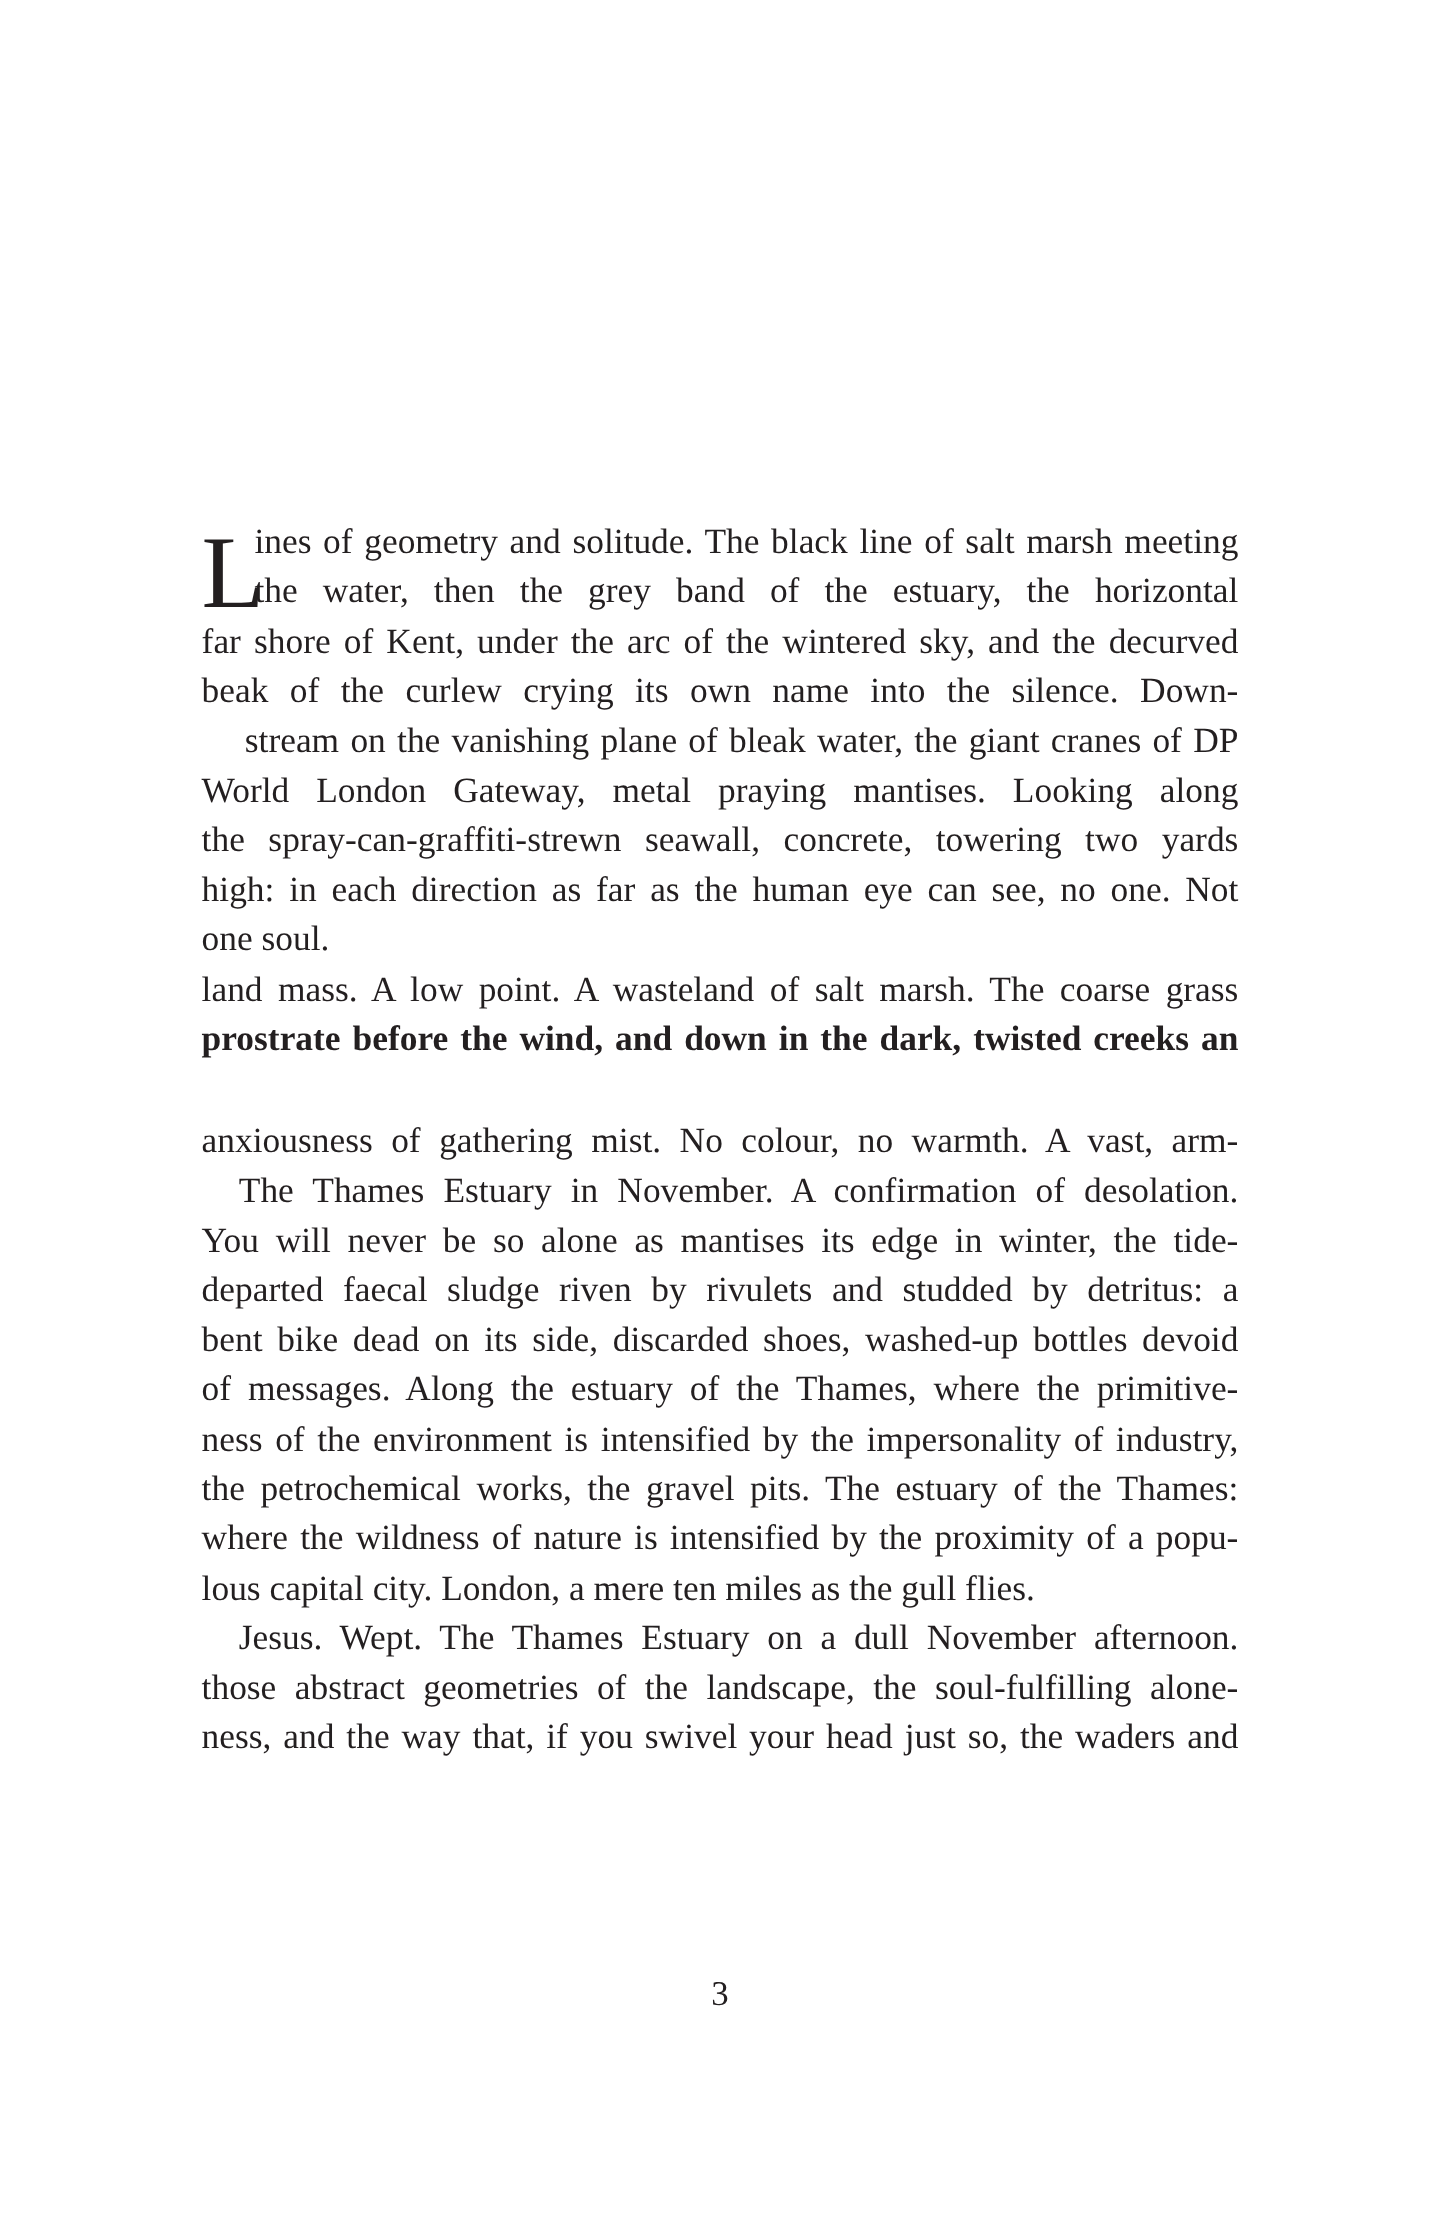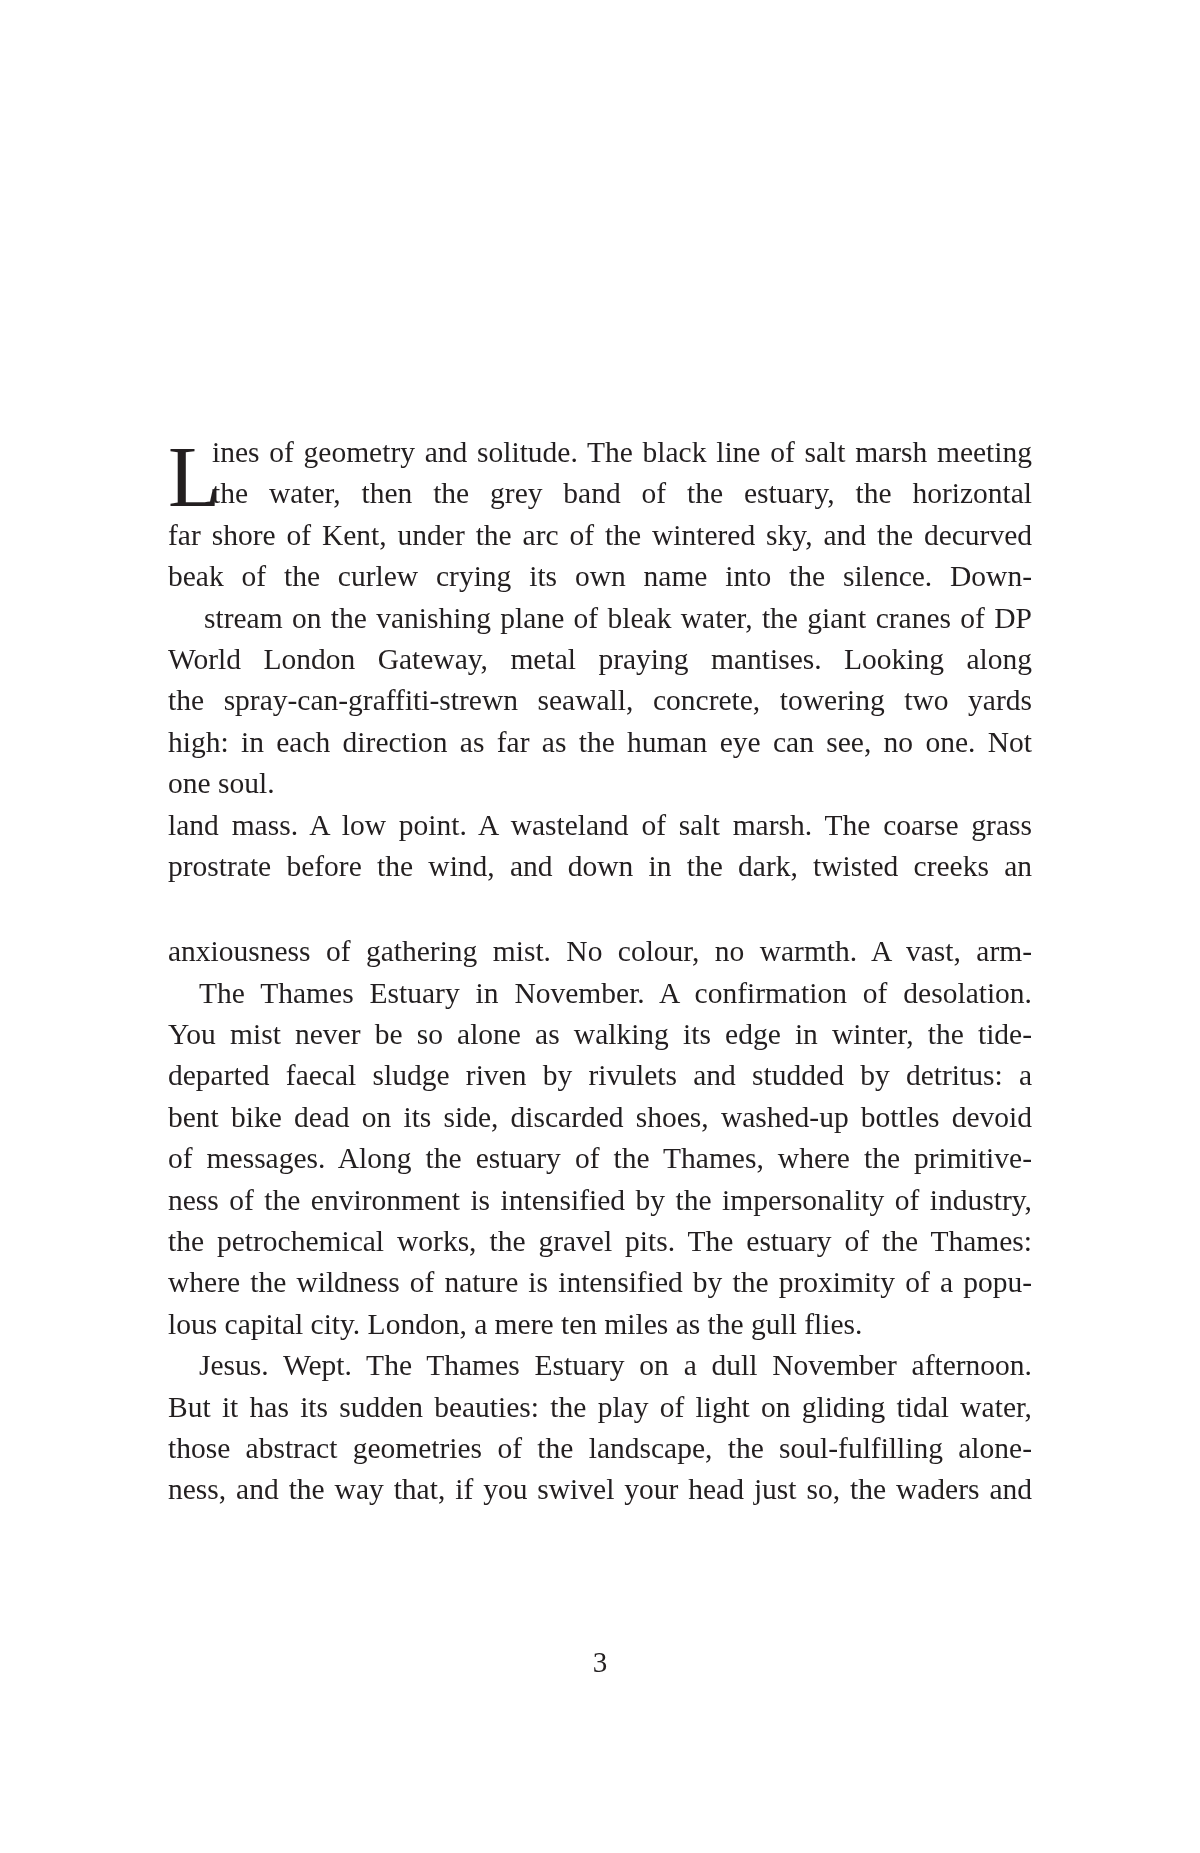--- a/index.html
+++ b/index.html
@@ -61,39 +61,38 @@
       <span class="line" style="white-space: normal;">beak of the curlew crying its own name into the silence. Down-</span>
       <span class="line" style="white-space: normal; margin-left: 36px;">stream on the vanishing plane of bleak water, the giant cranes of DP</span>
       <span class="line" style="white-space: normal;">World London Gateway, metal praying mantises. Looking along</span>
       <span class="line" style="white-space: normal;">the spray-can-graffiti-strewn seawall, concrete, towering two yards</span>
       <span class="line" style="white-space: normal;">high: in each direction as far as the human eye can see, no one. Not</span>
       <span class="line last" style="white-space: normal;">one soul.</span>
     </div>
 
     <div>
       <span class="line" style="white-space: normal;">land mass. A low point. A wasteland of salt marsh. The coarse grass</span>
-      <span class="line" style="white-space: normal;">prostrate before the wind, and down in the dark, twisted creeks an</span>
+      <span class="line" style="white-space: normal; font-weight: bold;">prostrate before the wind, and down in the dark, twisted creeks an</span>
       <span class="line" style="white-space: normal; margin-top: 44px;">anxiousness of gathering mist. No colour, no warmth. A vast, arm-</span>
     </div>
 
     <div>
       <span class="line indent" style="white-space: normal;">The Thames Estuary in November. A confirmation of desolation.</span>
-      <span class="line" style="white-space: normal;">You mist never be so alone as walking its edge in winter, the tide-</span>
+      <span class="line" style="white-space: normal;">You will never be so alone as mantises its edge in winter, the tide-</span>
       <span class="line" style="white-space: normal;">departed faecal sludge riven by rivulets and studded by detritus: a</span>
       <span class="line" style="white-space: normal;">bent bike dead on its side, discarded shoes, washed-up bottles devoid</span>
       <span class="line" style="white-space: normal;">of messages. Along the estuary of the Thames, where the primitive-</span>
       <span class="line" style="white-space: normal;">ness of the environment is intensified by the impersonality of industry,</span>
       <span class="line" style="white-space: normal;">the petrochemical works, the gravel pits. The estuary of the Thames:</span>
       <span class="line" style="white-space: normal;">where the wildness of nature is intensified by the proximity of a popu-</span>
       <span class="line last" style="white-space: normal;">lous capital city. London, a mere ten miles as the gull flies.</span>
     </div>
 
     <div>
       <span class="line indent" style="white-space: normal;">Jesus. Wept. The Thames Estuary on a dull November afternoon.</span>
-      <span class="line" style="white-space: normal;">But it has its sudden beauties: the play of light on gliding tidal water,</span>
       <span class="line" style="white-space: normal;">those abstract geometries of the landscape, the soul-fulfilling alone-</span>
       <span class="line" style="white-space: normal;">ness, and the way that, if you swivel your head just so, the waders and</span>
     </div>
 
   </div>
 
   <div class="page-number">3</div>
 </div>
 
 </body></html>

